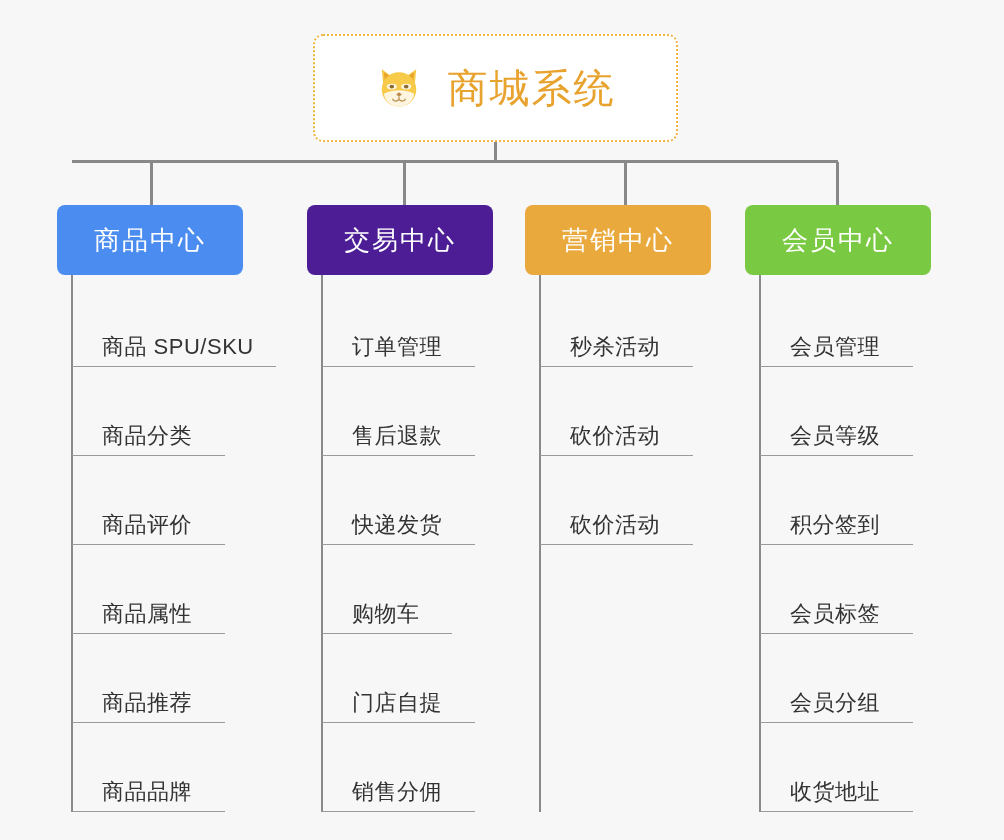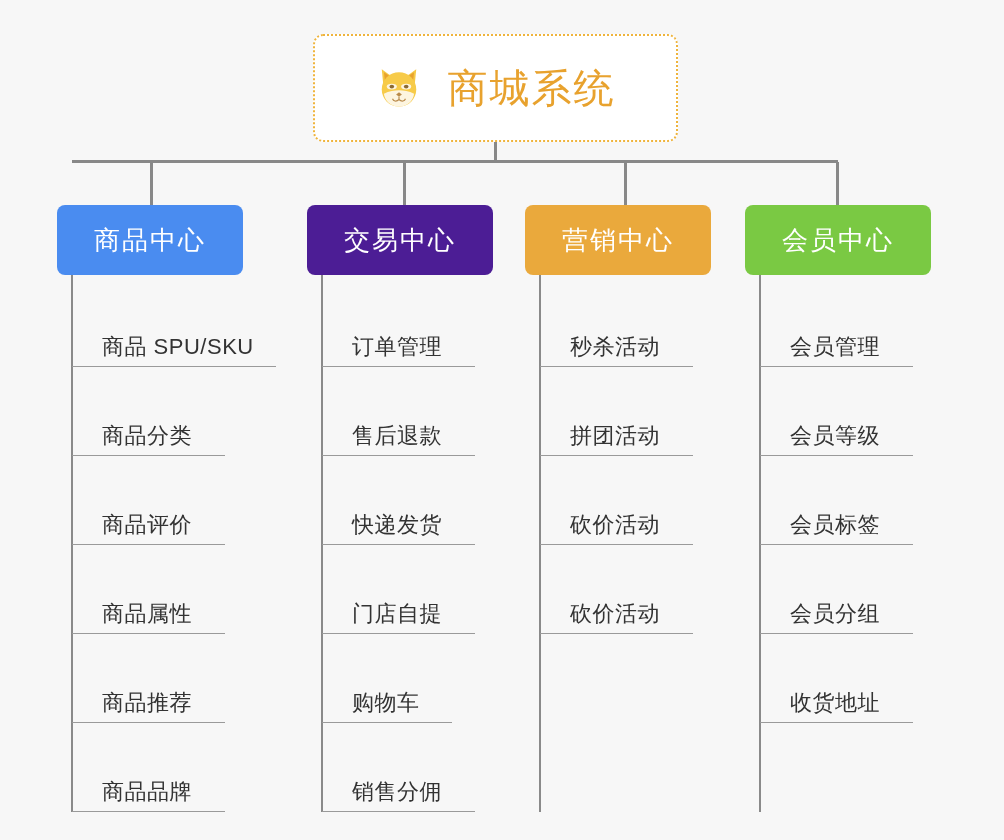--- a/index.html
+++ b/index.html
@@ -186,45 +186,41 @@
           <span class="leaf-rule" style="width: 153px;"></span>
         </div>
         <div class="leaf-item" style="width: 163px;">
           <span class="leaf-label">售后退款</span>
           <span class="leaf-rule" style="width: 153px;"></span>
         </div>
         <div class="leaf-item" style="width: 163px; padding-left: 16px;">
           <span class="leaf-label">快递发货</span>
           <span class="leaf-rule" style="width: 153px;"></span>
         </div>
-        <div class="leaf-item" style="width: 163px;">
-          <span class="leaf-label">门店自提</span>
-          <span class="leaf-rule" style="width: 153px;"></span>
-        </div>
         <div class="leaf-item" style="width: 140px;">
           <span class="leaf-label">购物车</span>
           <span class="leaf-rule" style="width: 130px;"></span>
         </div>
         <div class="leaf-item" style="width: 163px;">
+          <span class="leaf-label">门店自提</span>
+          <span class="leaf-rule" style="width: 153px;"></span>
+        </div>
+        <div class="leaf-item" style="width: 163px;">
           <span class="leaf-label">销售分佣</span>
           <span class="leaf-rule" style="width: 153px;"></span>
         </div>
       </div>
       <div class="cat-box" style="left: 525px; top: 205px; width: 186px; background: rgb(234, 169, 60);">
         <span>营销中心</span>
       </div>
       <div class="leaf-col" style="left: 540px;">
         <div class="leaf-item" style="width: 163px;">
           <span class="leaf-label">秒杀活动</span>
           <span class="leaf-rule" style="width: 153px;"></span>
         </div>
-        <div class="leaf-item" style="width: 163px;">
-          <span class="leaf-label">拼团活动</span>
-          <span class="leaf-rule" style="width: 153px;"></span>
-        </div>
         <div class="leaf-item" style="width: 163px; padding-left: 17px;">
           <span class="leaf-label">砍价活动</span>
           <span class="leaf-rule" style="width: 153px;"></span>
         </div>
         <div class="leaf-item" style="width: 163px;">
           <span class="leaf-label">砍价活动</span>
           <span class="leaf-rule" style="width: 153px;"></span>
         </div>
       </div>
       <div class="cat-box" style="left: 745px; top: 205px; width: 186px; background: rgb(122, 201, 67);">
@@ -233,20 +229,24 @@
       <div class="leaf-col" style="left: 760px;">
         <div class="leaf-item" style="width: 163px;">
           <span class="leaf-label">会员管理</span>
           <span class="leaf-rule" style="width: 153px;"></span>
         </div>
         <div class="leaf-item" style="width: 163px;">
           <span class="leaf-label">会员等级</span>
           <span class="leaf-rule" style="width: 153px;"></span>
         </div>
         <div class="leaf-item" style="width: 163px;">
+          <span class="leaf-label">积分签到</span>
+          <span class="leaf-rule" style="width: 153px;"></span>
+        </div>
+        <div class="leaf-item" style="width: 163px;">
           <span class="leaf-label">会员标签</span>
           <span class="leaf-rule" style="width: 153px;"></span>
         </div>
         <div class="leaf-item" style="width: 163px;">
           <span class="leaf-label">会员分组</span>
           <span class="leaf-rule" style="width: 153px;"></span>
         </div>
         <div class="leaf-item" style="width: 163px;">
           <span class="leaf-label">收货地址</span>
           <span class="leaf-rule" style="width: 153px;"></span>

